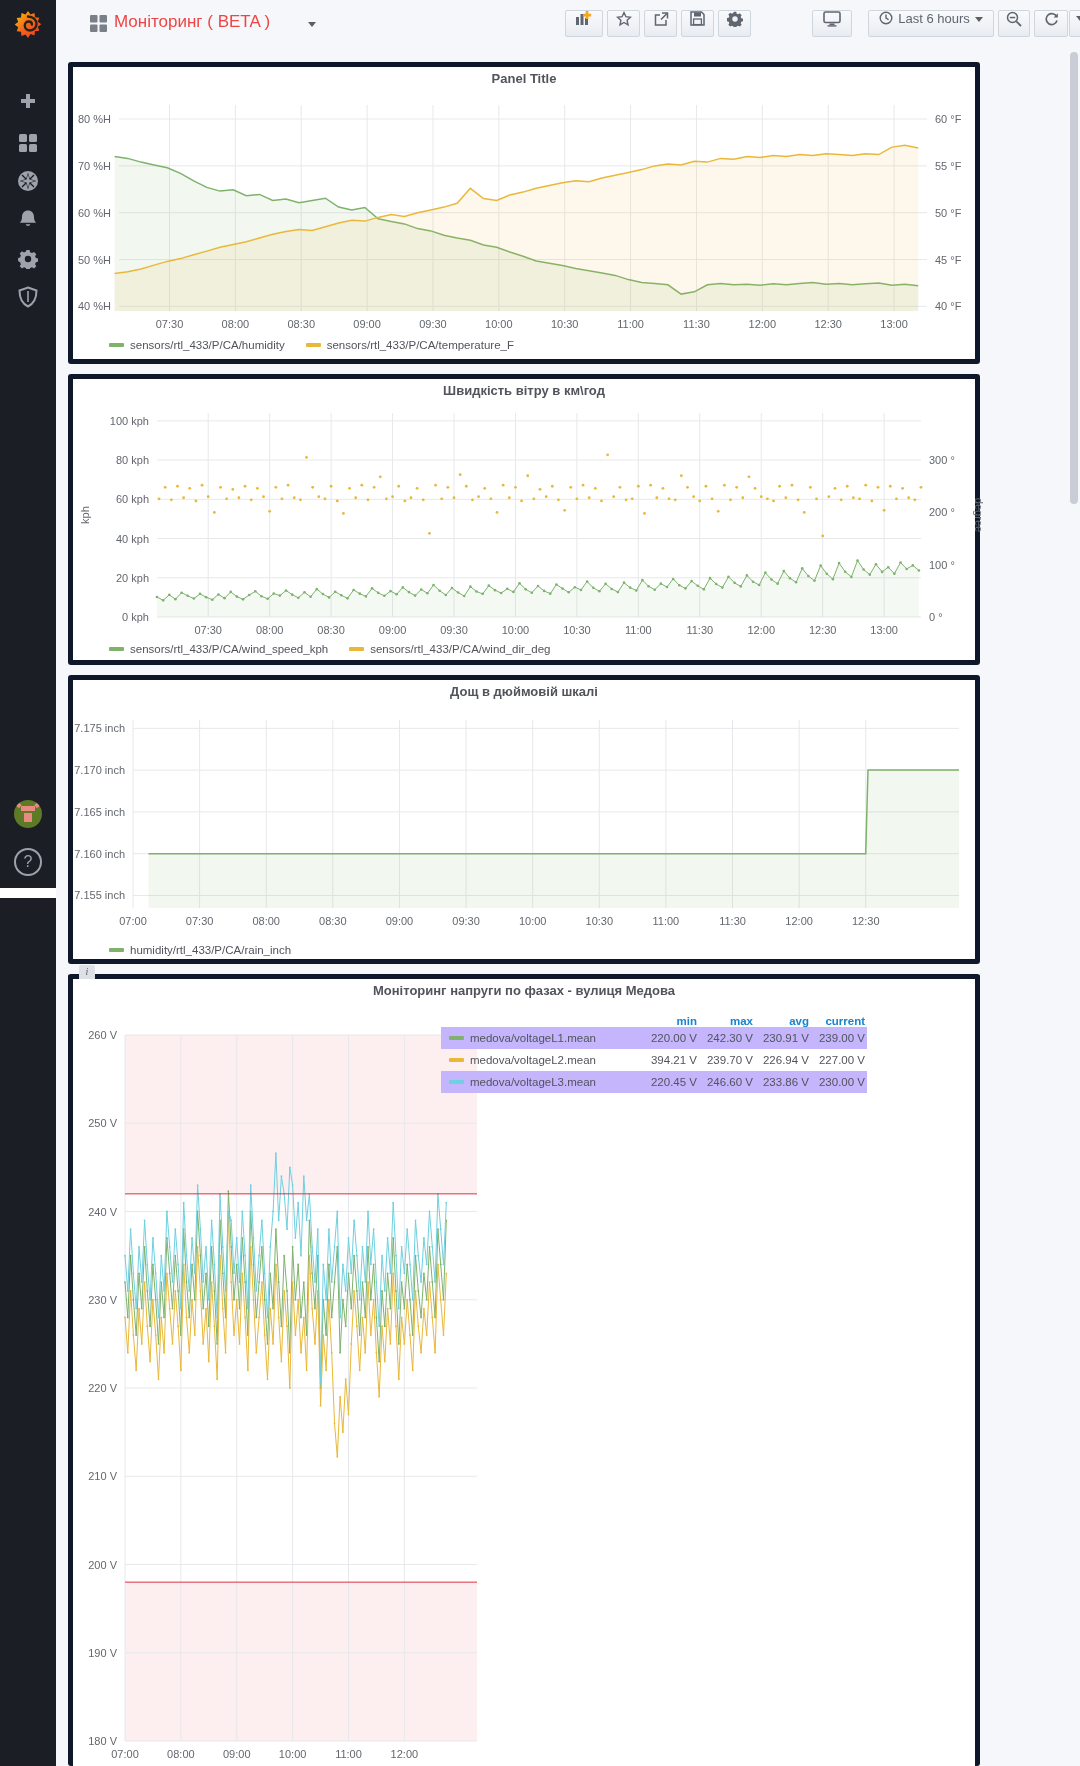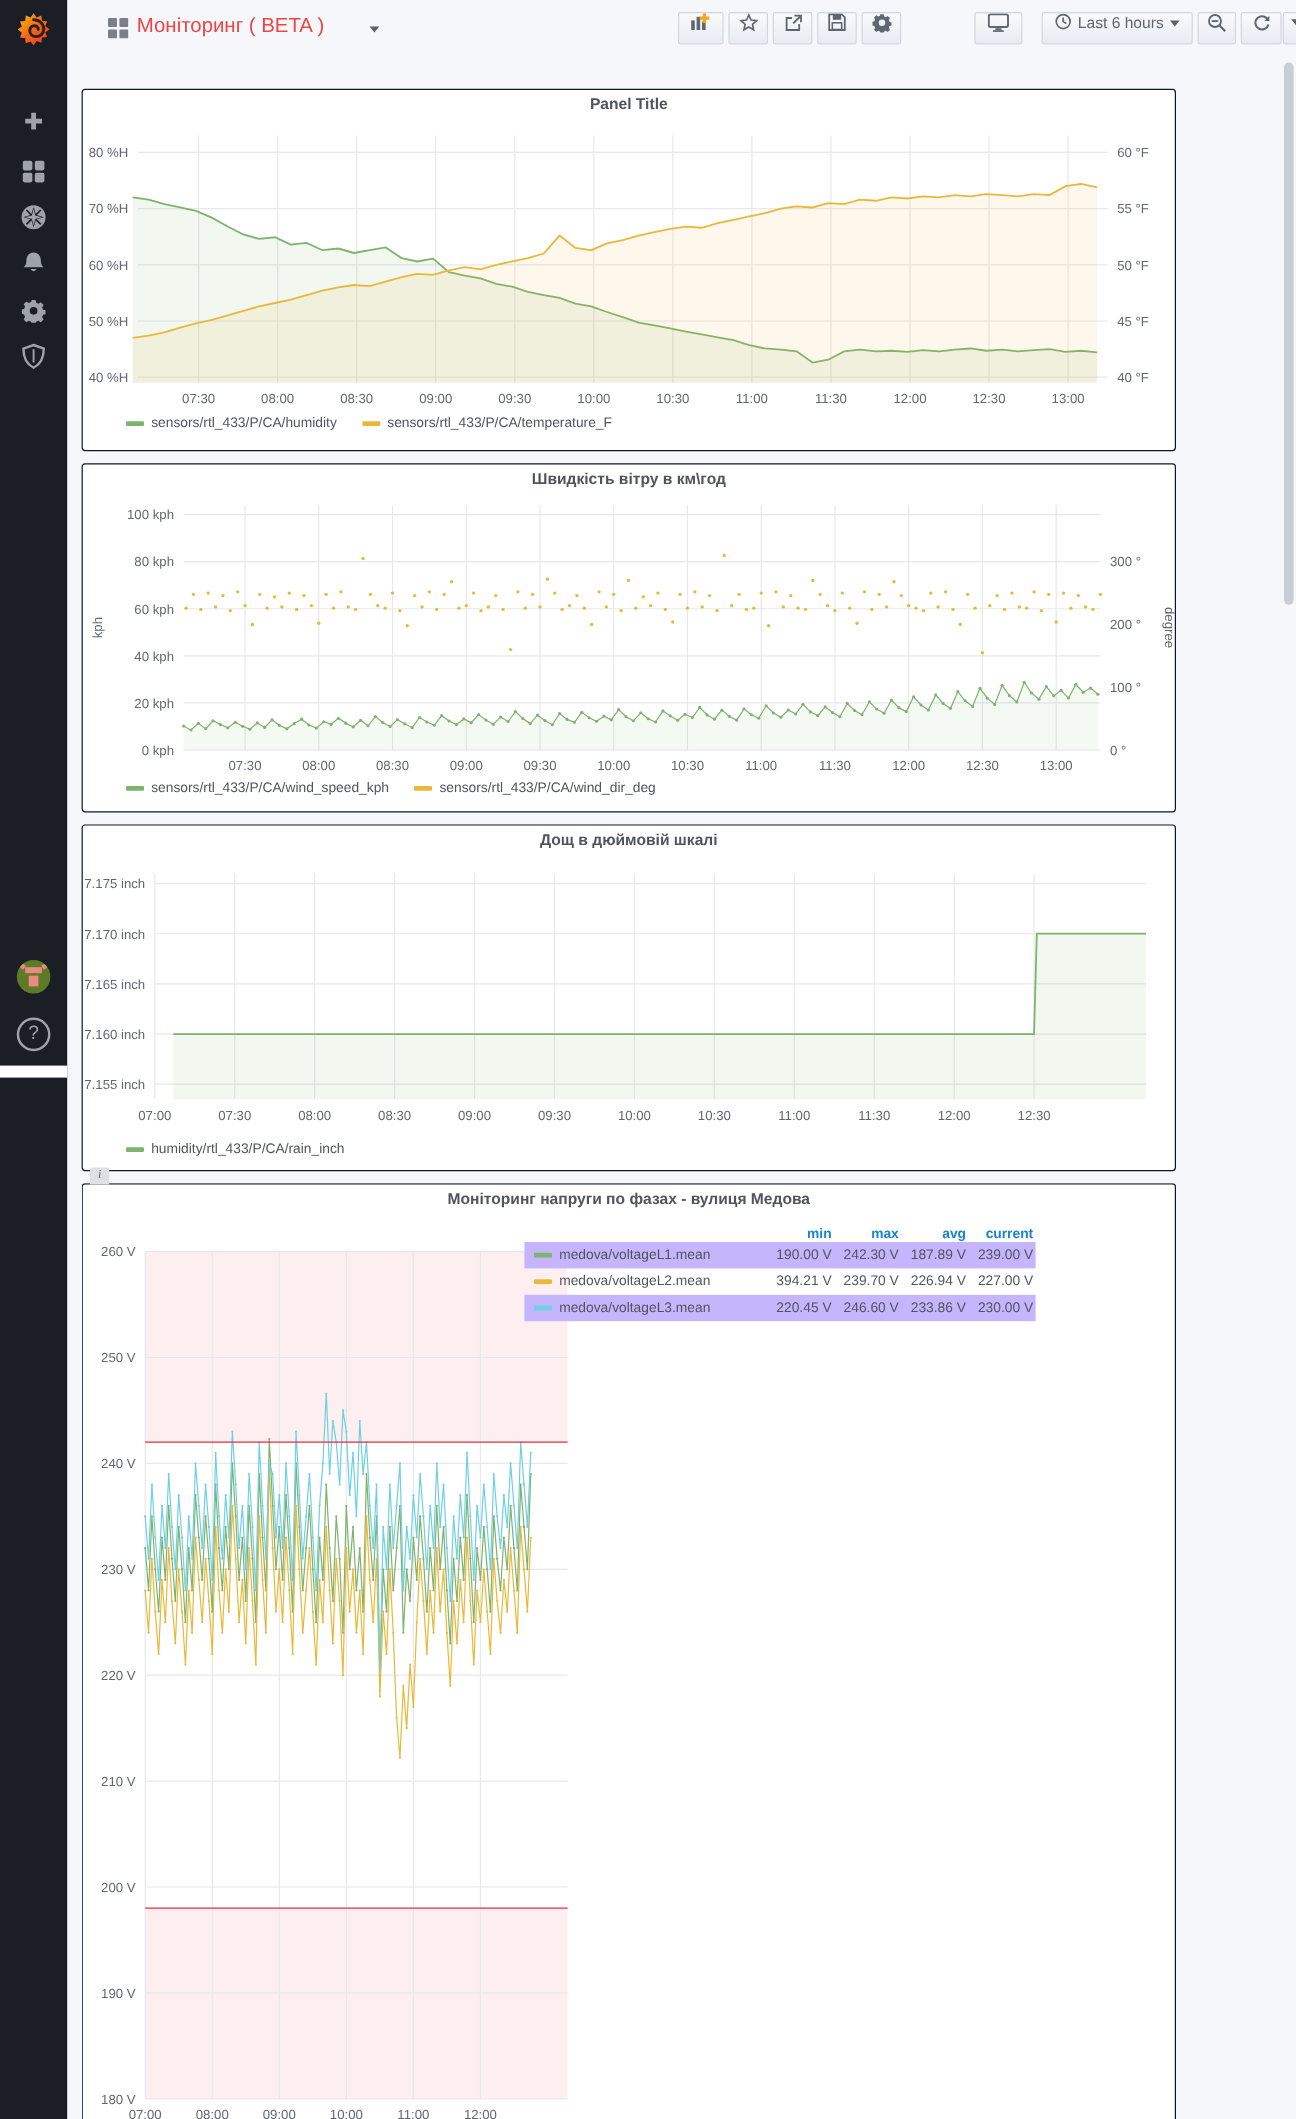--- a/index.html
+++ b/index.html
@@ -23,21 +23,21 @@
   
   .header{position:absolute;left:56px;top:0;width:1024px;height:47px;background:#f6f7fa;z-index:4;}
   .hdr-grid{position:absolute;left:34px;top:15px;cursor:pointer;}
   .hdr-title{position:absolute;left:58px;top:12px;font-size:17px;color:#ef4444;font-weight:500;cursor:pointer;}
   .hdr-caret{position:absolute;top:22px;width:0;height:0;border-left:4px solid transparent;border-right:4px solid transparent;border-top:5px solid #5a6066;cursor:pointer;}
   .tbtn{position:absolute;top:10px;height:27px;box-sizing:border-box;border:1px solid #d0d6de;border-radius:2px;
     background:linear-gradient(#f9fafc,#e8ecf1);display:flex;align-items:flex-start;justify-content:center;cursor:pointer;color:#5f6670;}
   .tbtn svg{display:block;}
   .tbtn .lbl{font-size:13px;color:#5f6670;font-weight:500;margin:0 5px;}
   
-  .panel{position:absolute;left:68px;width:912px;background:#ffffff;border:1px solid #0f172a;border-radius:3px;box-sizing:border-box;margin-top:12px;}
+  .panel{position:absolute;left:68px;width:912px;background:#ffffff;border:5px solid #0f172a;border-radius:3px;box-sizing:border-box;}
   .panel-title{position:absolute;left:0;top:4px;width:100%;text-align:center;font-size:13px;font-weight:bold;color:#52545c;cursor:pointer;}
   .chart{position:absolute;left:0;top:26px;}
   svg text{font-family:"Liberation Sans",sans-serif;}
   .legend{position:absolute;left:36px;display:flex;align-items:center;gap:21px;font-size:11.5px;color:#52545c;}
   .legend .item{display:flex;align-items:center;gap:6px;cursor:pointer;}
   .dash{display:inline-block;width:15px;height:4px;border-radius:1px;}
   
   .vtable{position:absolute;left:368px;top:28px;width:426px;font-size:11.5px;}
   .vt-row{display:flex;align-items:center;height:22px;}
   .vt-row.alt{background:#c4b5fd;}
@@ -1011,23 +1011,23 @@
       <span class="vt-val">min</span>
       <span class="vt-val">max</span>
       <span class="vt-val">avg</span>
       <span class="vt-val">current</span>
     </div>
     <div class="vt-row alt">
       <span class="vt-name">
         <span class="dash" style="background: rgb(126, 178, 109);"></span>
         <span>medova/voltageL1.mean</span>
       </span>
-      <span class="vt-val">190.00 V</span>
+      <span class="vt-val">220.00 V</span>
       <span class="vt-val">242.30 V</span>
-      <span class="vt-val">187.89 V</span>
+      <span class="vt-val">230.91 V</span>
       <span class="vt-val">239.00 V</span>
     </div>
     <div class="vt-row">
       <span class="vt-name">
         <span class="dash" style="background: rgb(234, 184, 57);"></span>
         <span>medova/voltageL2.mean</span>
       </span>
       <span class="vt-val">394.21 V</span>
       <span class="vt-val">239.70 V</span>
       <span class="vt-val">226.94 V</span>

